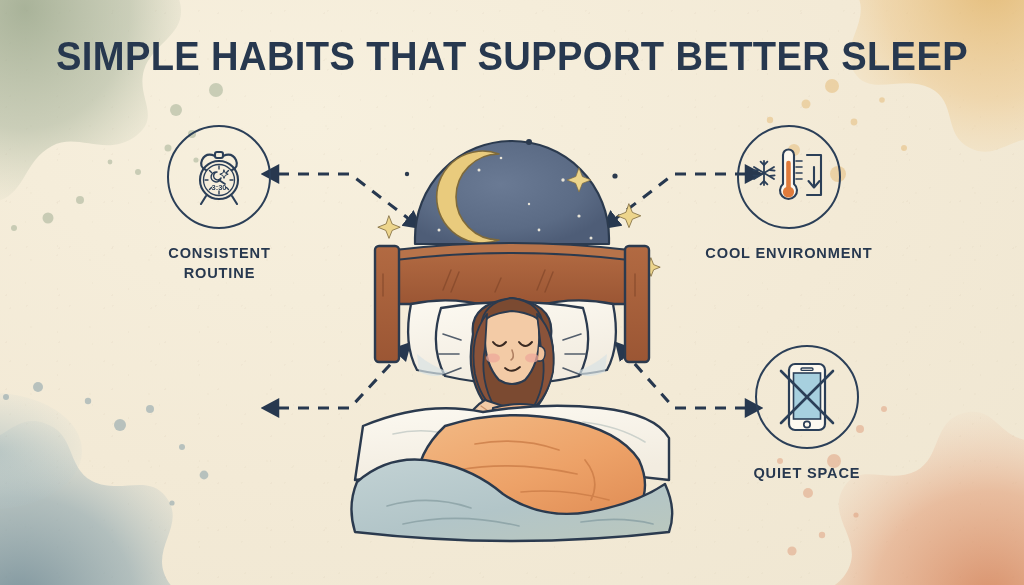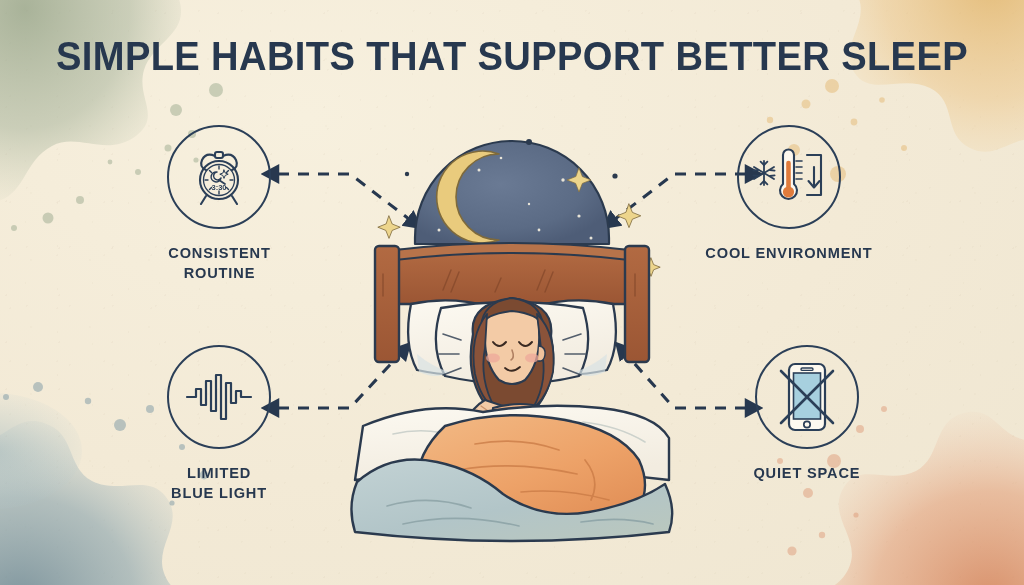--- a/index.html
+++ b/index.html
@@ -435,35 +435,20 @@
         </g>
         <text x="33" y="46" text-anchor="middle" font-family="Liberation Sans, sans-serif" font-size="7.5" font-weight="bold" fill="#2b3f58">3:30</text>
       </svg>
     </div>
     <div class="caption">
       <span>CONSISTENT</span><br>
       <span>ROUTINE</span>
     </div>
   </div>
 
-  <div class="habit h-bluelight">
-    <div class="ring">
-      <svg width="70" height="52" viewBox="0 0 70 52">
-        <g fill="none" stroke="#2b3f58" stroke-width="2.2" stroke-linecap="round" stroke-linejoin="round">
-          <path d="M3,26 L12,26 L12,18 L17,18 L17,34 L22,34 L22,10
-                   L27,10 L27,40 L32,40 L32,4 L37,4 L37,48 L42,48 L42,12
-                   L47,12 L47,32 L52,32 L52,20 L57,20 L57,26 L67,26"></path>
-        </g>
-      </svg>
-    </div>
-    <div class="caption">
-      <span>LIMITED</span><br>
-      <span>BLUE LIGHT</span>
-    </div>
-  </div>
 
   <div class="habit h-cool">
     <div class="ring">
       <svg width="76" height="60" viewBox="0 0 76 60">
 
         <g fill="none" stroke="#2b3f58" stroke-width="1.8" stroke-linecap="round">
           <path d="M13,14 L13,38"></path>
             <path d="M3,20 L23,32"></path>
             <path d="M23,20 L3,32"></path>
           <path d="M13,18 l-3.4,-3.4"></path>

